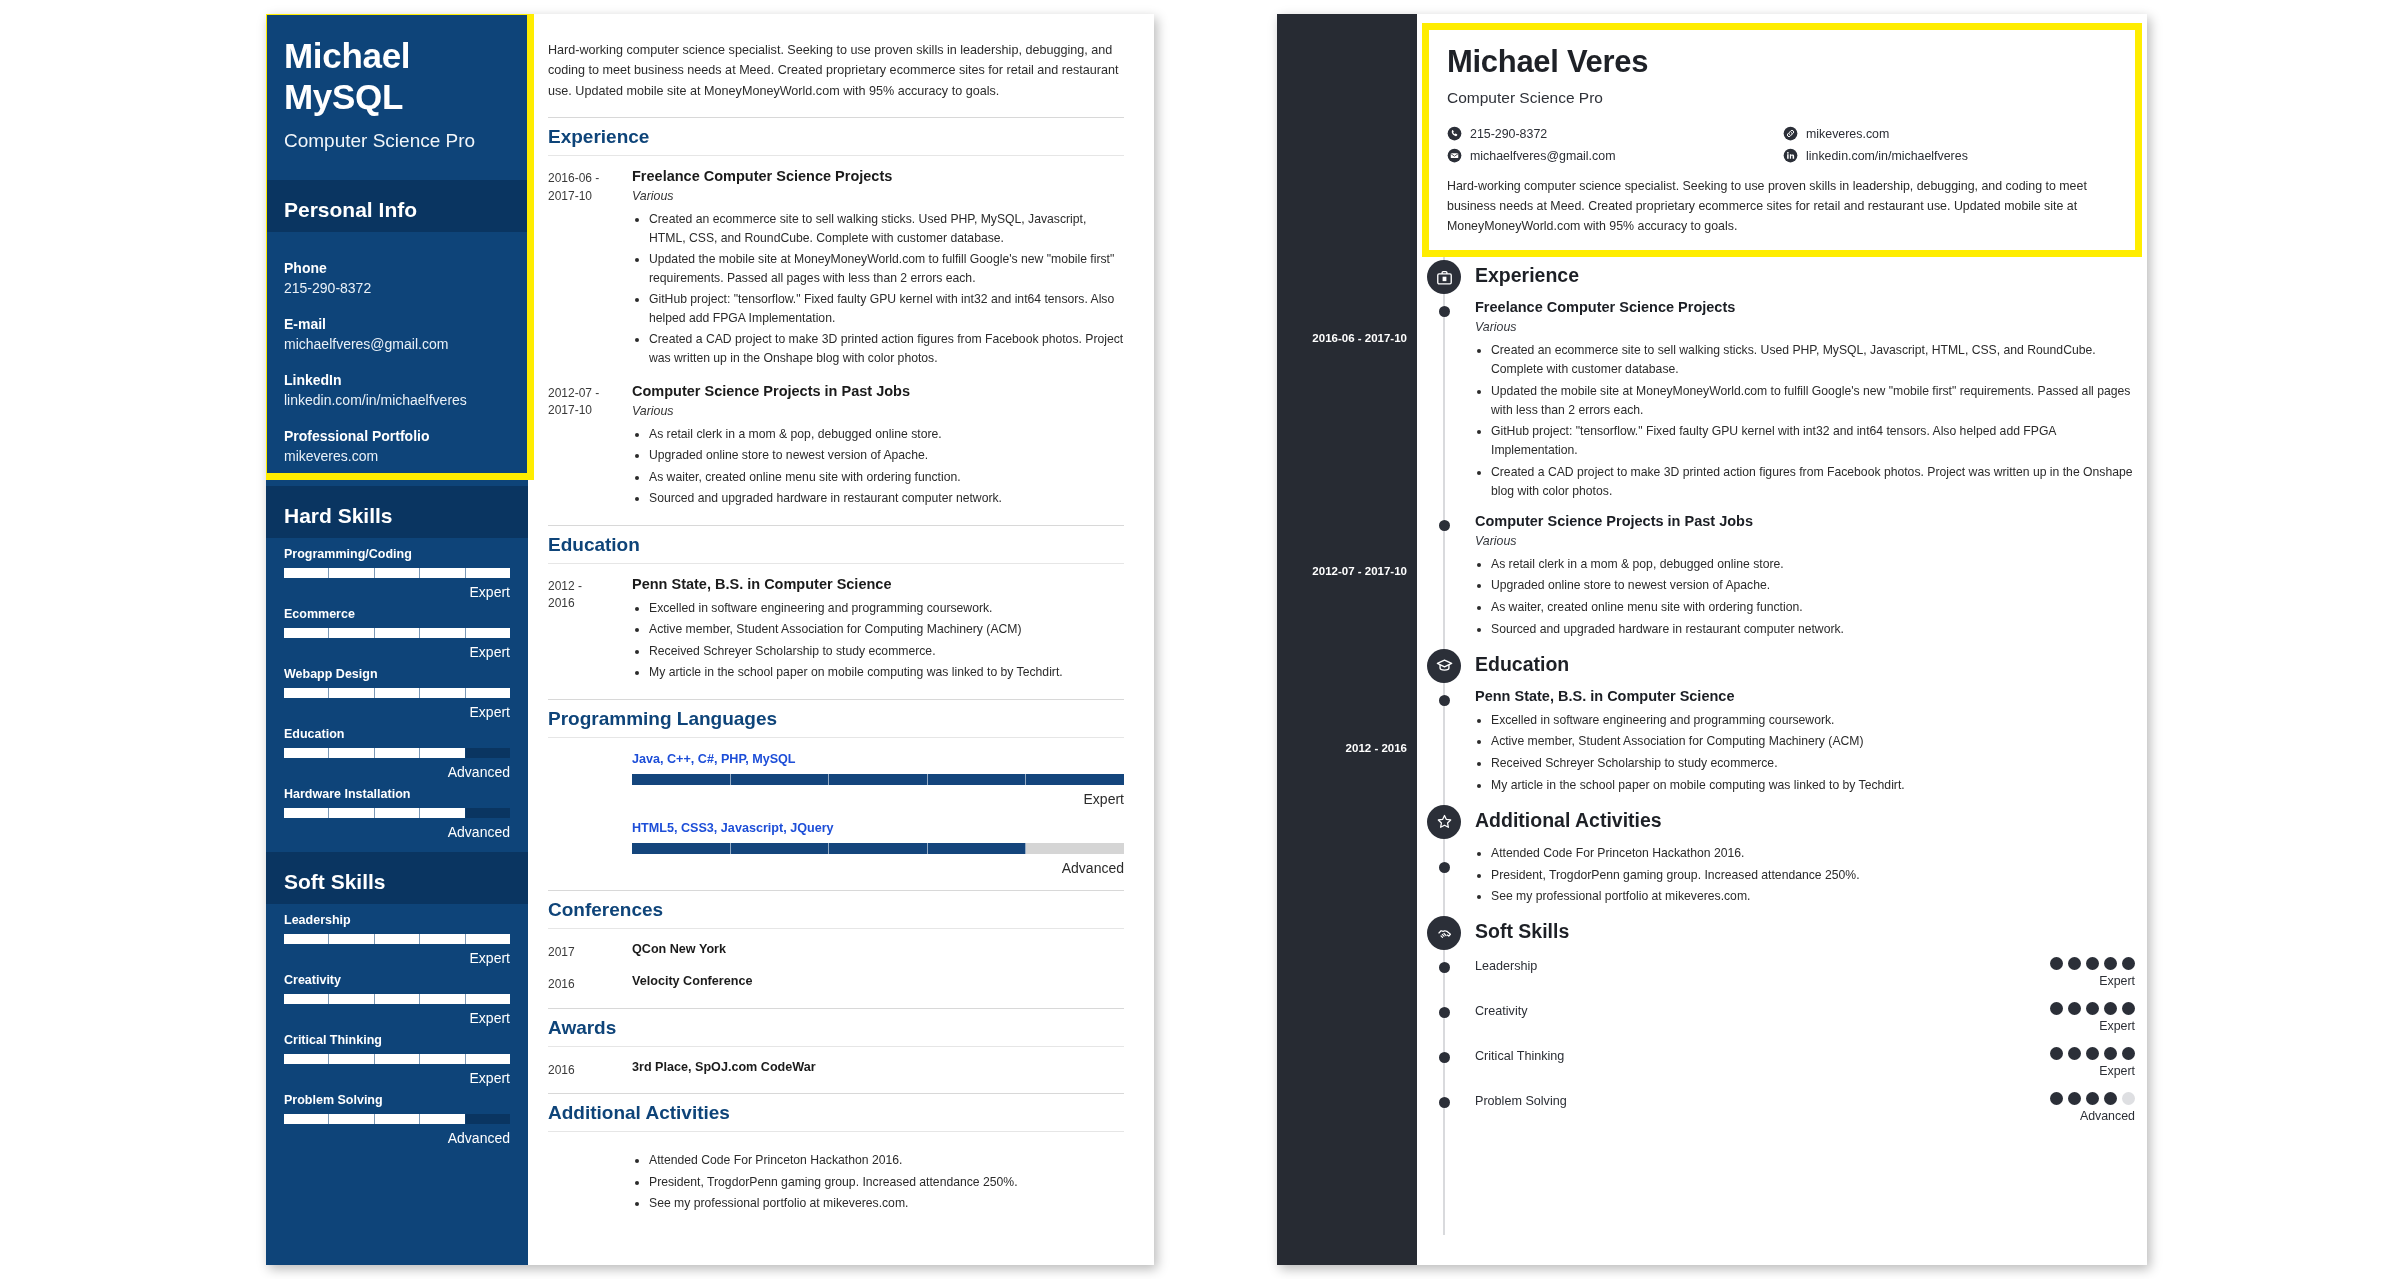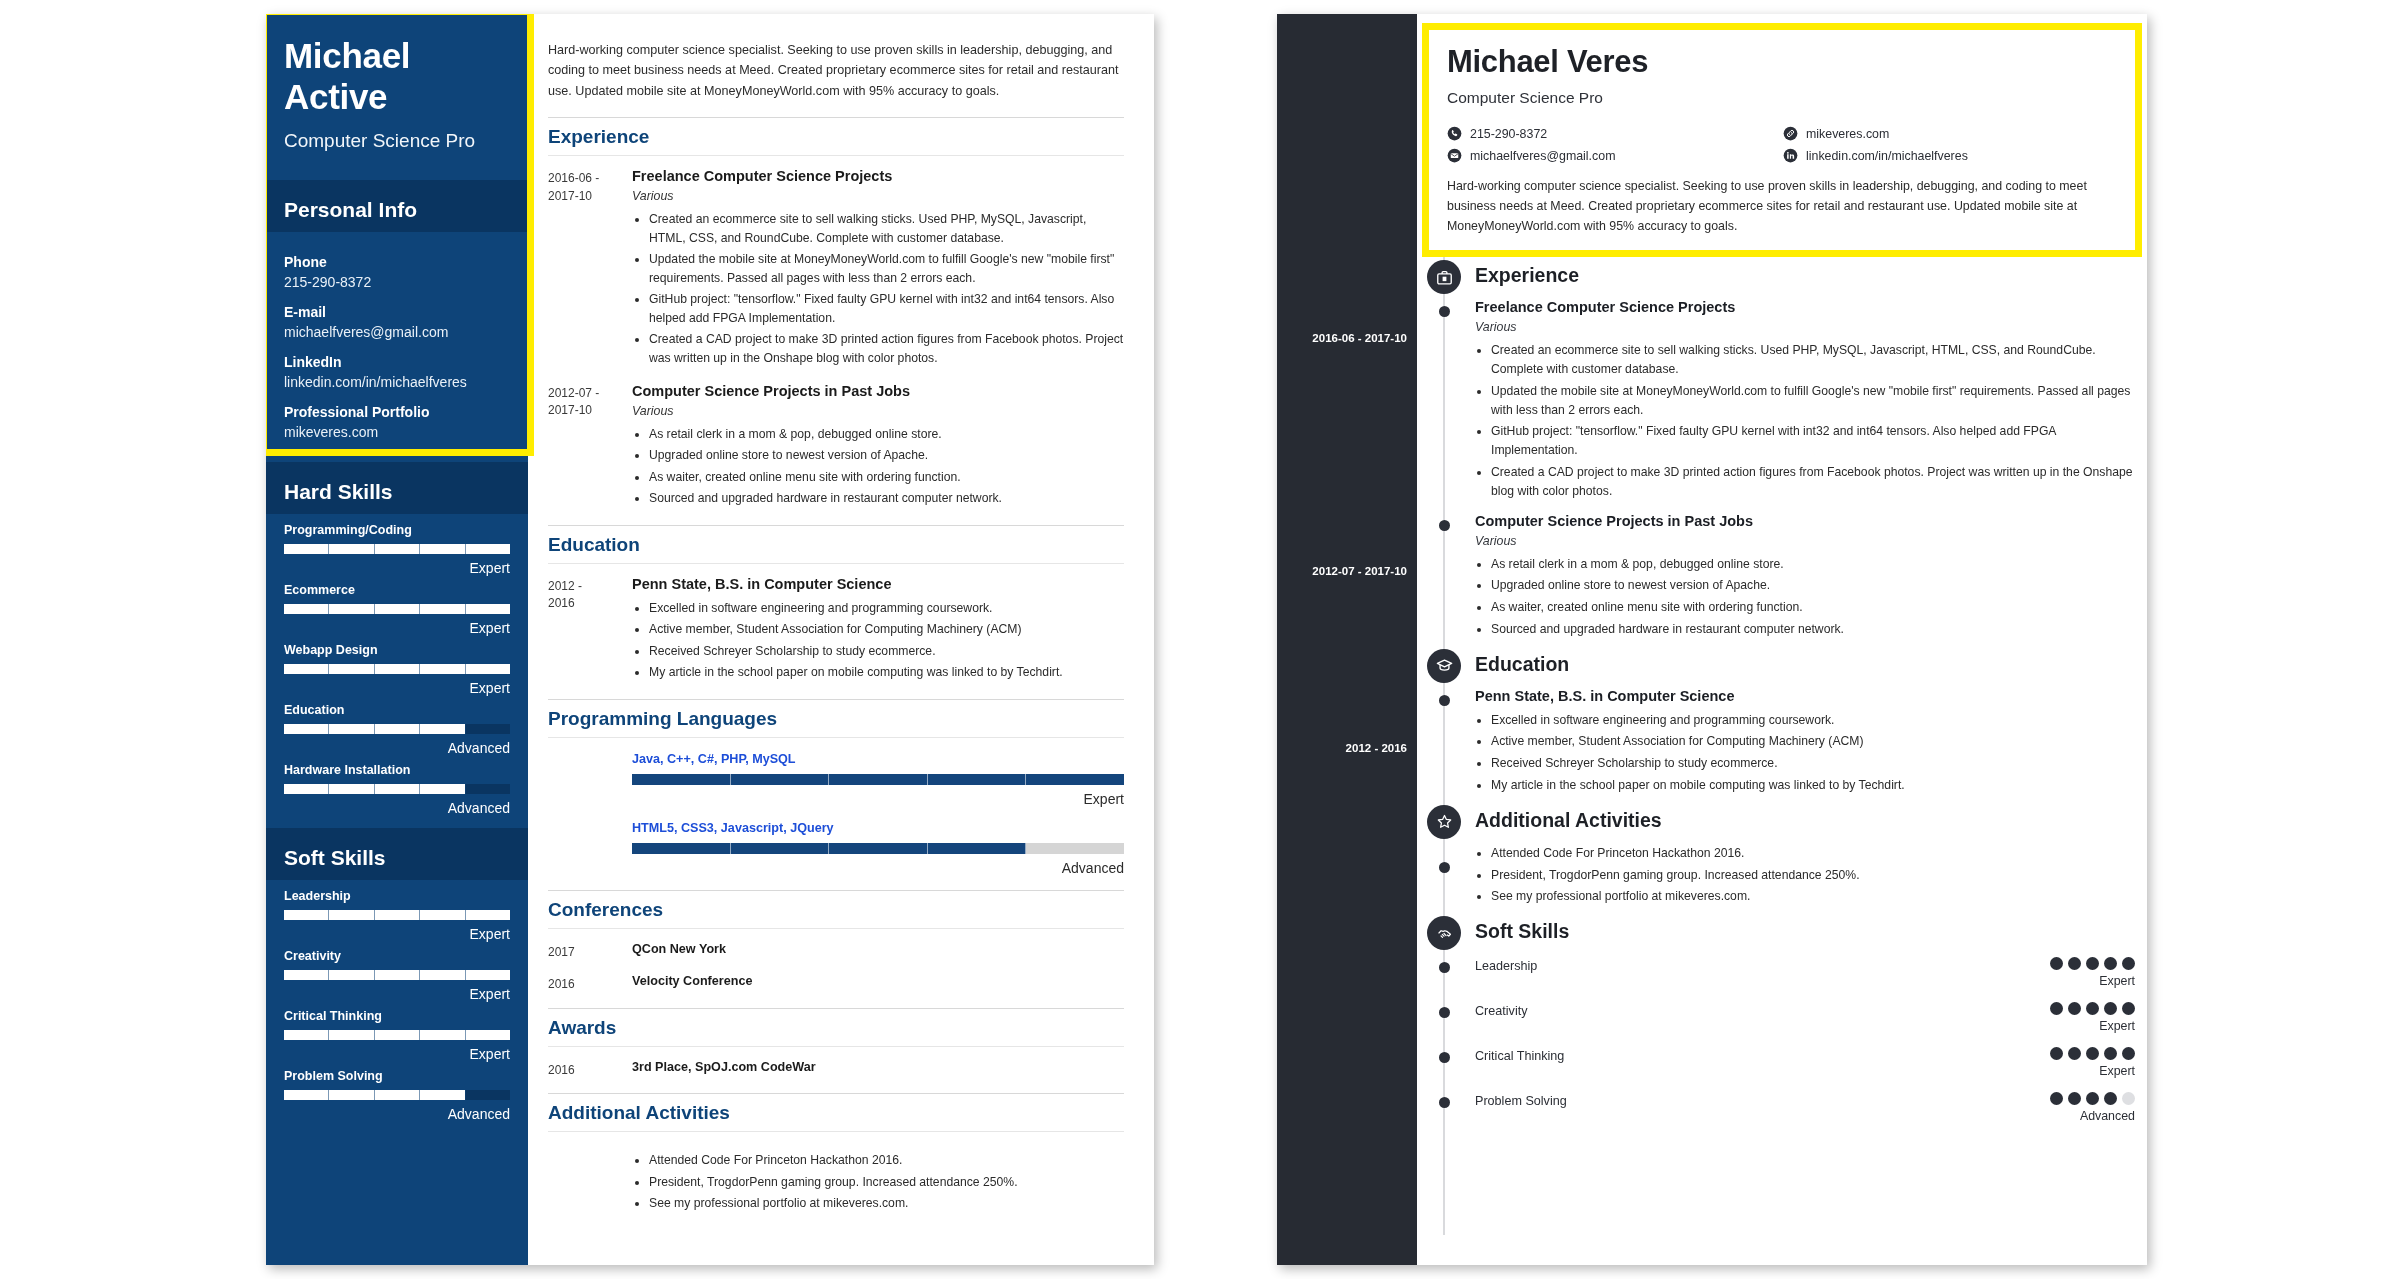--- a/index.html
+++ b/index.html
@@ -40,21 +40,21 @@
     letter-spacing: -0.3px;
   }
   .l-name .ln2 { display:block; margin-top: 6px; }
   .l-title { font-size: 19px; margin-top: 16px; font-weight: 400; color:#f2f6fa; }
 
   .l-sechead {
     background: #0a3561; font-size: 21px; font-weight: bold;
     padding: 18px 18px 10px 18px; margin: 12px 0 0 0;
   }
   .l-contact { padding: 8px 18px 10px 18px; }
-  .l-c-label { font-size: 14px; font-weight: bold; margin-top: 14px; }
+  .l-c-label { font-size: 14px; font-weight: bold; margin-top: 20px; }
   .l-c-value { font-size: 14px; margin-top: 4px; color:#eaf1f8; }
 
   .skillblock { padding: 2px 18px 0 18px; }
   .skill { margin-top: 7px; }
   .skill-name { font-size: 12.5px; font-weight: bold; margin-bottom: 7px; }
   .bar {
     height: 10px; width: 100%; background: #0a3561;
     position: relative; overflow: hidden;
   }
   .bar-fill { height: 100%; background: #ffffff; }
@@ -154,21 +154,21 @@
 
   <div class="page" id="page-left">
     <div class="l-wrap">
 
       <aside class="l-side">
 
         <div class="hl-yellow">
           <div class="l-side-head">
             <div class="l-name">
               <span>Michael</span>
-              <span class="ln2">Active</span>
+              <span class="ln2">MySQL</span>
             </div>
             <div class="l-title">Computer Science Pro</div>
           </div>
 
           <div class="l-sechead">Personal Info</div>
 
           <div class="l-contact">
             <div class="l-c-label">Phone</div>
             <div class="l-c-value">215-290-8372</div>
             <div class="l-c-label">E-mail</div>

